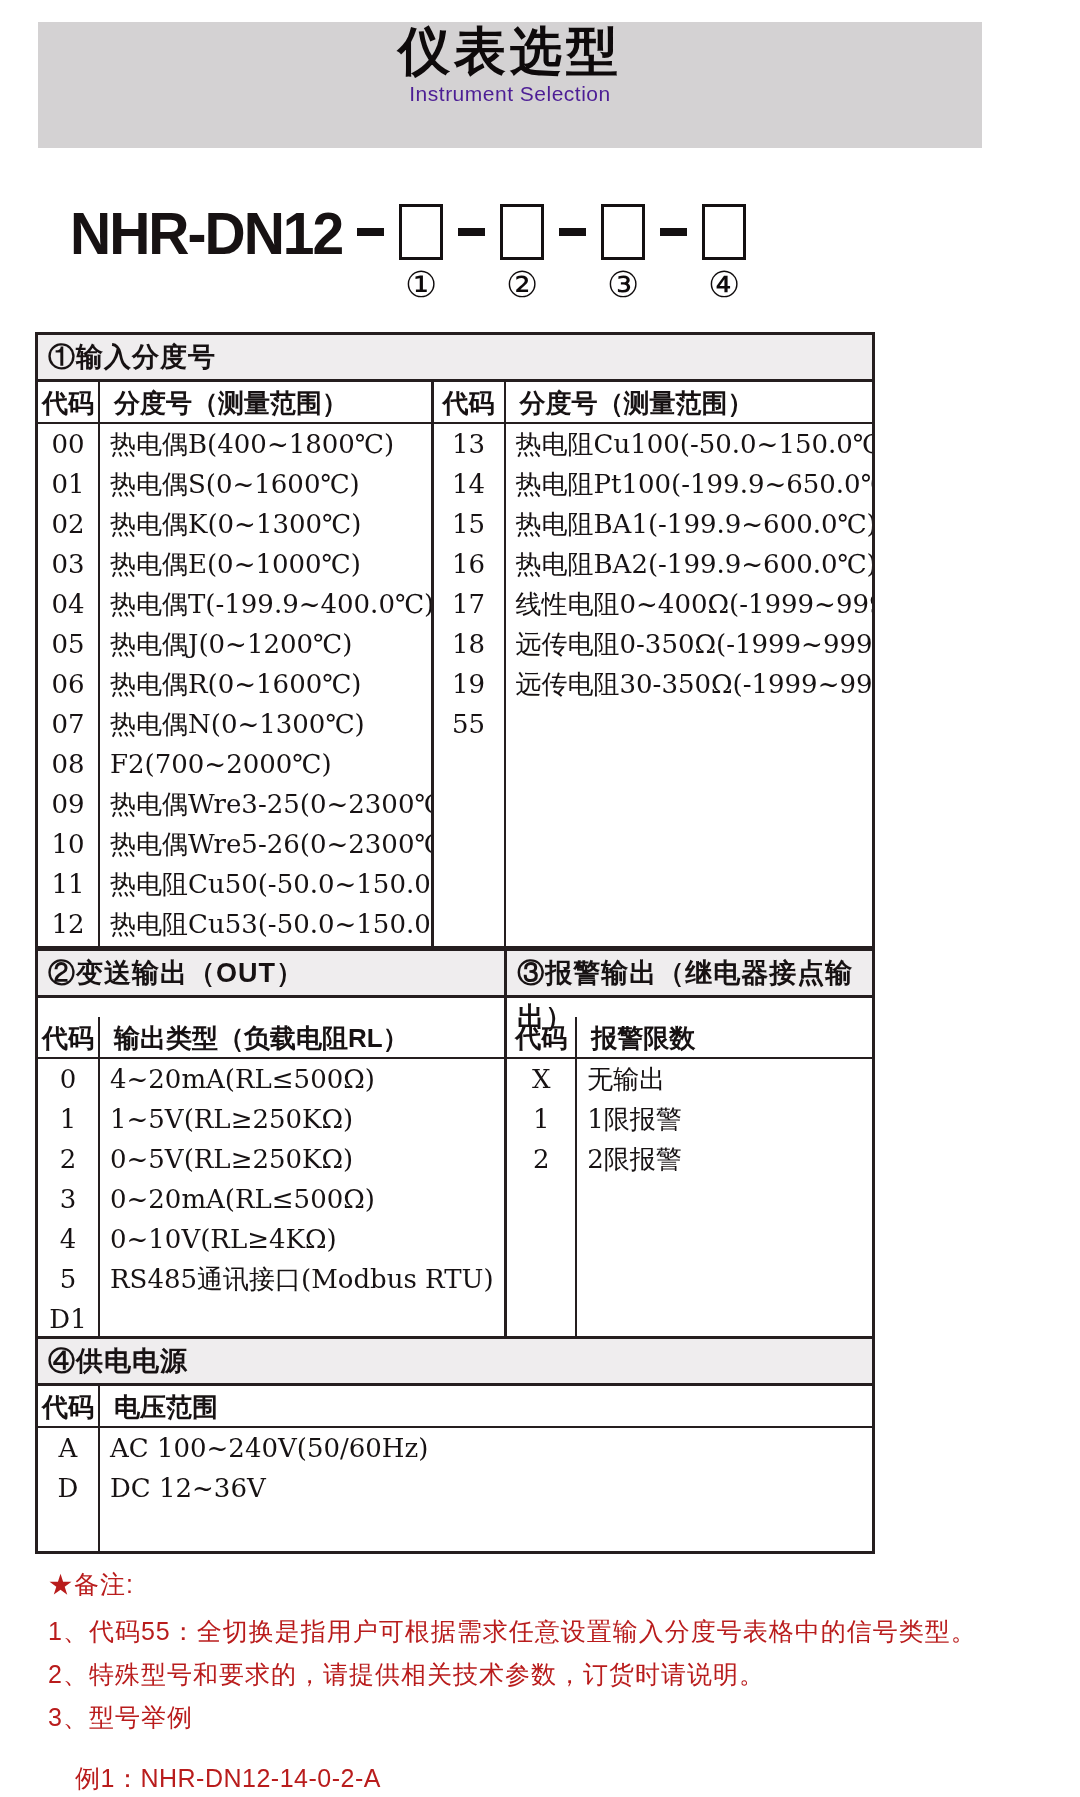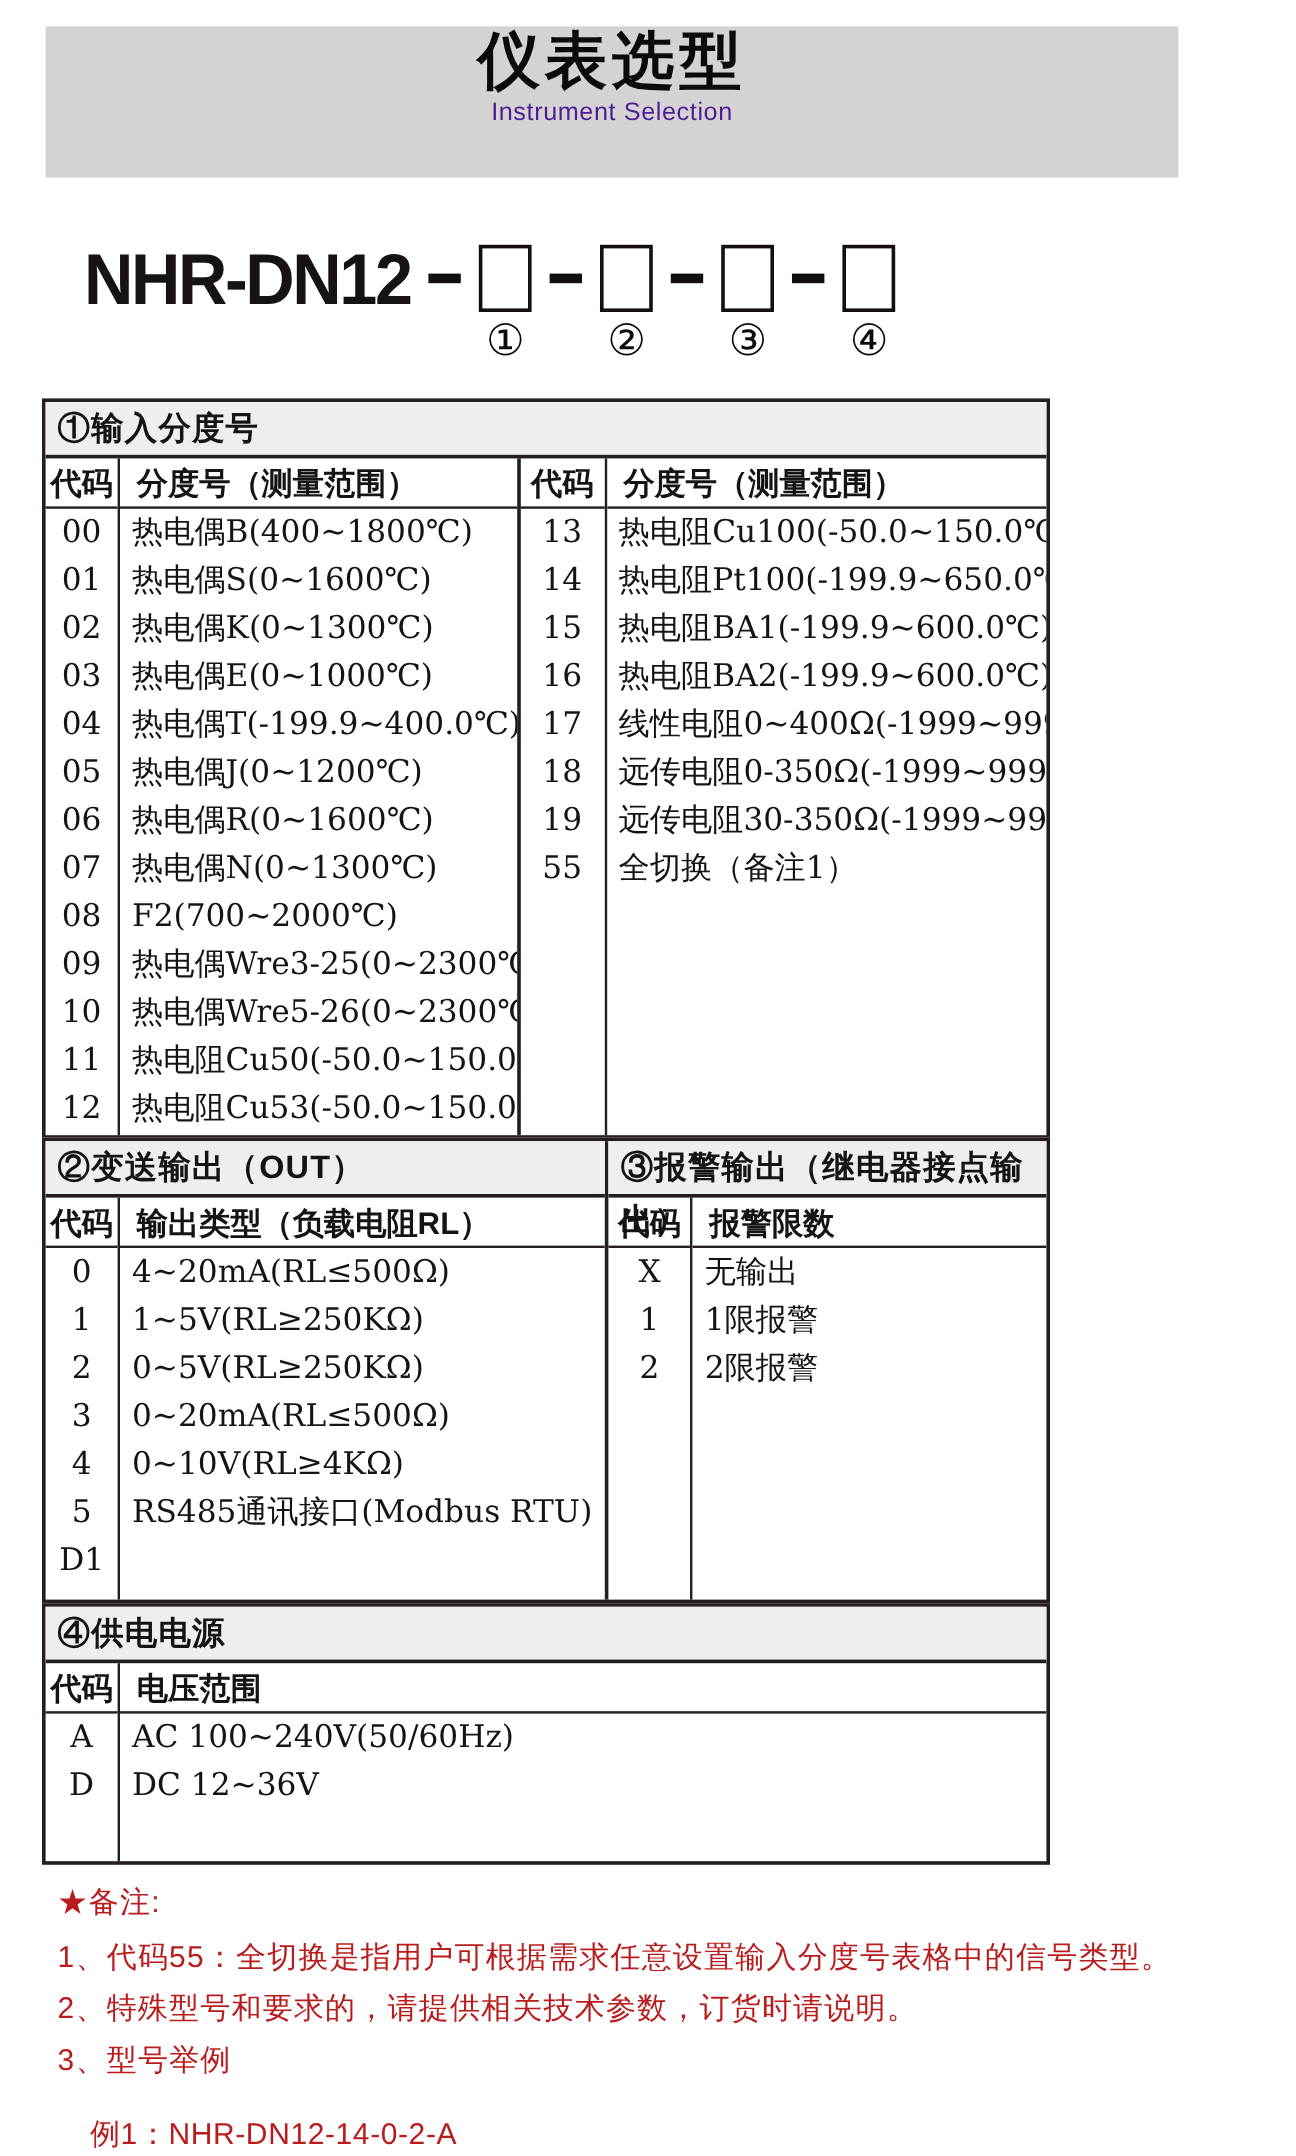--- a/index.html
+++ b/index.html
@@ -34,21 +34,21 @@
   .codecol .colhead{text-align:center;padding:0 2px;}
   .desccol .colhead{padding-left:14px;}
   .cell{height:40px;line-height:40px;font-family:"DejaVu Serif",serif;font-size:26px;white-space:nowrap;box-sizing:border-box;}
   .codecol .cell{text-align:center;}
   .desccol .cell{padding-left:10px;}
   .desccol{flex:1 1 auto;overflow:hidden;}
 
   #t1{top:332px;}
   #t1 .tbody{height:564px;}
   #t23{top:948px;}
-  #t23 .half{display:flex;flex-direction:column;box-sizing:border-box;}
+  #t23 .half{display:flex;flex-direction:column;box-sizing:border-box;gap:19px;}
   #t23 .half .tbody{flex:1 1 auto;min-height:335px;}
   #t23 .lhalf{width:517px;border-right:3px solid #251e1f;}
   #t23 .rhalf{flex:1 1 auto;}
   #t4{top:1336px;}
   #t4 .tbody{min-height:165px;}
 
   
   .notes{position:absolute;left:48px;top:1568px;width:1010px;font-size:25px;color:#b91c1c;}
   .notes .ntitle{font-size:25px;margin-bottom:17px;letter-spacing:1px;}
   .notes .nitem{margin-bottom:17px;letter-spacing:1px;line-height:26px;}
@@ -144,21 +144,20 @@
       <div class="col desccol">
         <div class="colhead">分度号（测量范围）</div>
 
       <div class="cell">热电阻Cu100(-50.0~150.0℃)</div>
           <div class="cell">热电阻Pt100(-199.9~650.0℃)</div>
           <div class="cell">热电阻BA1(-199.9~600.0℃)</div>
           <div class="cell">热电阻BA2(-199.9~600.0℃)</div>
           <div class="cell">线性电阻0~400Ω(-1999~9999)</div>
           <div class="cell">远传电阻0-350Ω(-1999~9999)</div>
           <div class="cell">远传电阻30-350Ω(-1999~9999)</div>
-          <div class="cell">全切换（备注1）</div>
         </div>
     </div>
   </div>
 
   <div class="tbl" id="t23" style="display:flex;align-items:stretch;">
     <div class="half lhalf">
       <div class="secband">②变送输出（OUT）</div>
       <div class="tbody">
         <div class="col codecol" style="width:62px;">
           <div class="colhead">代码</div>

